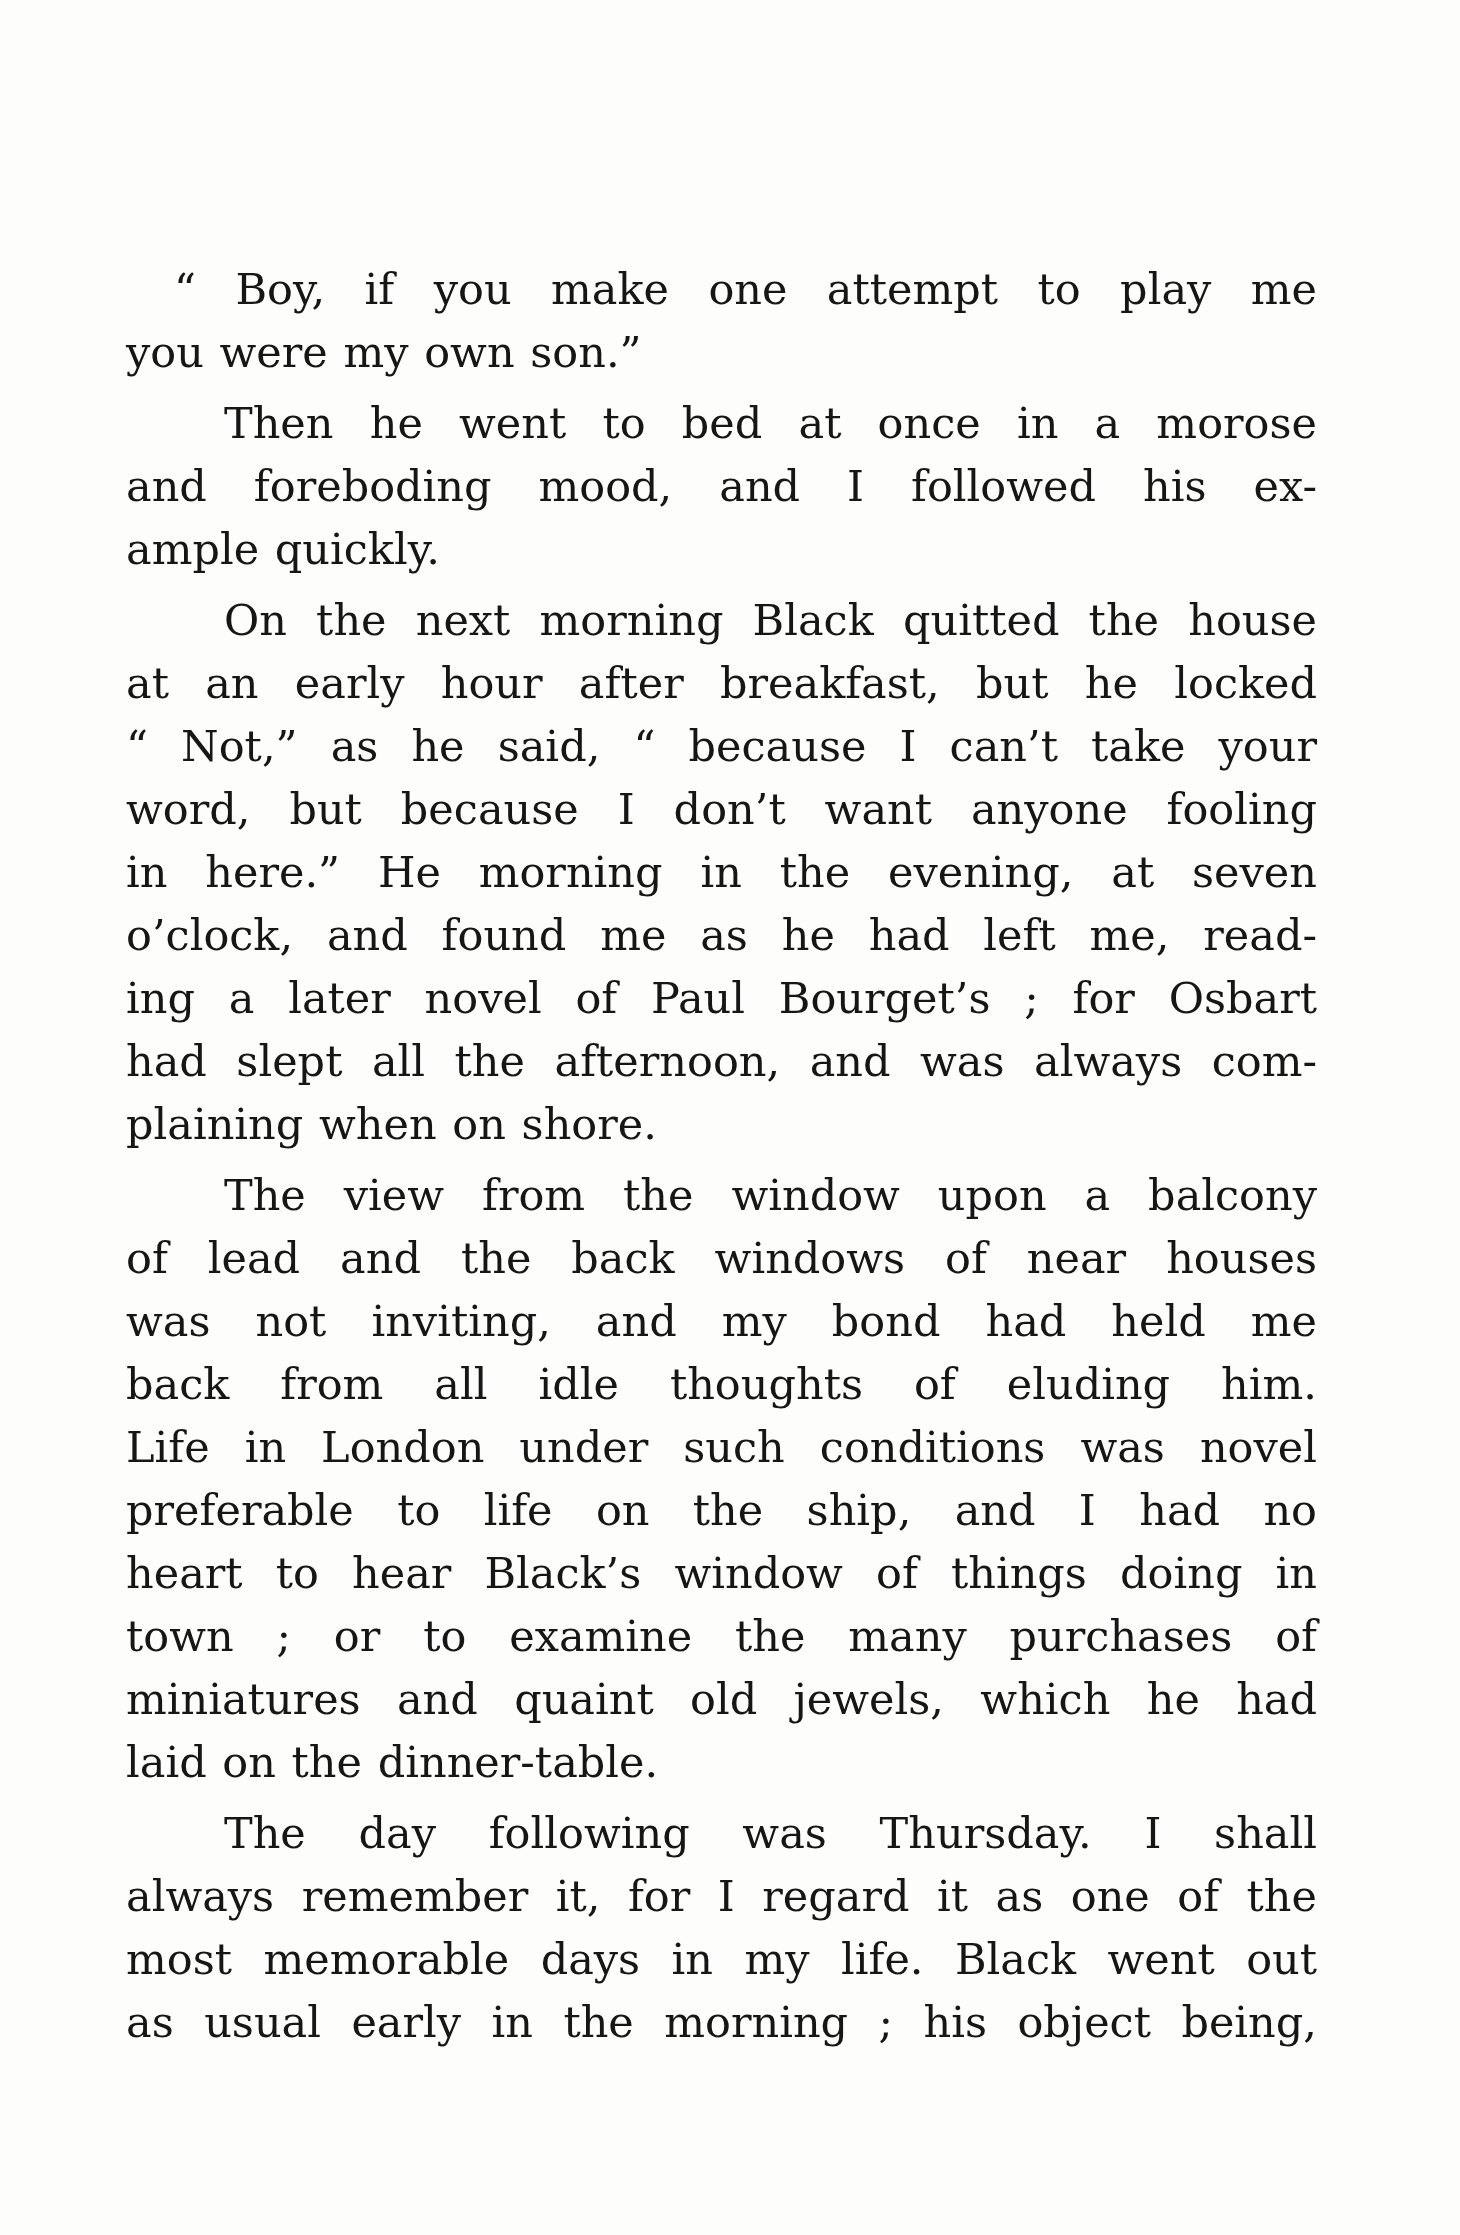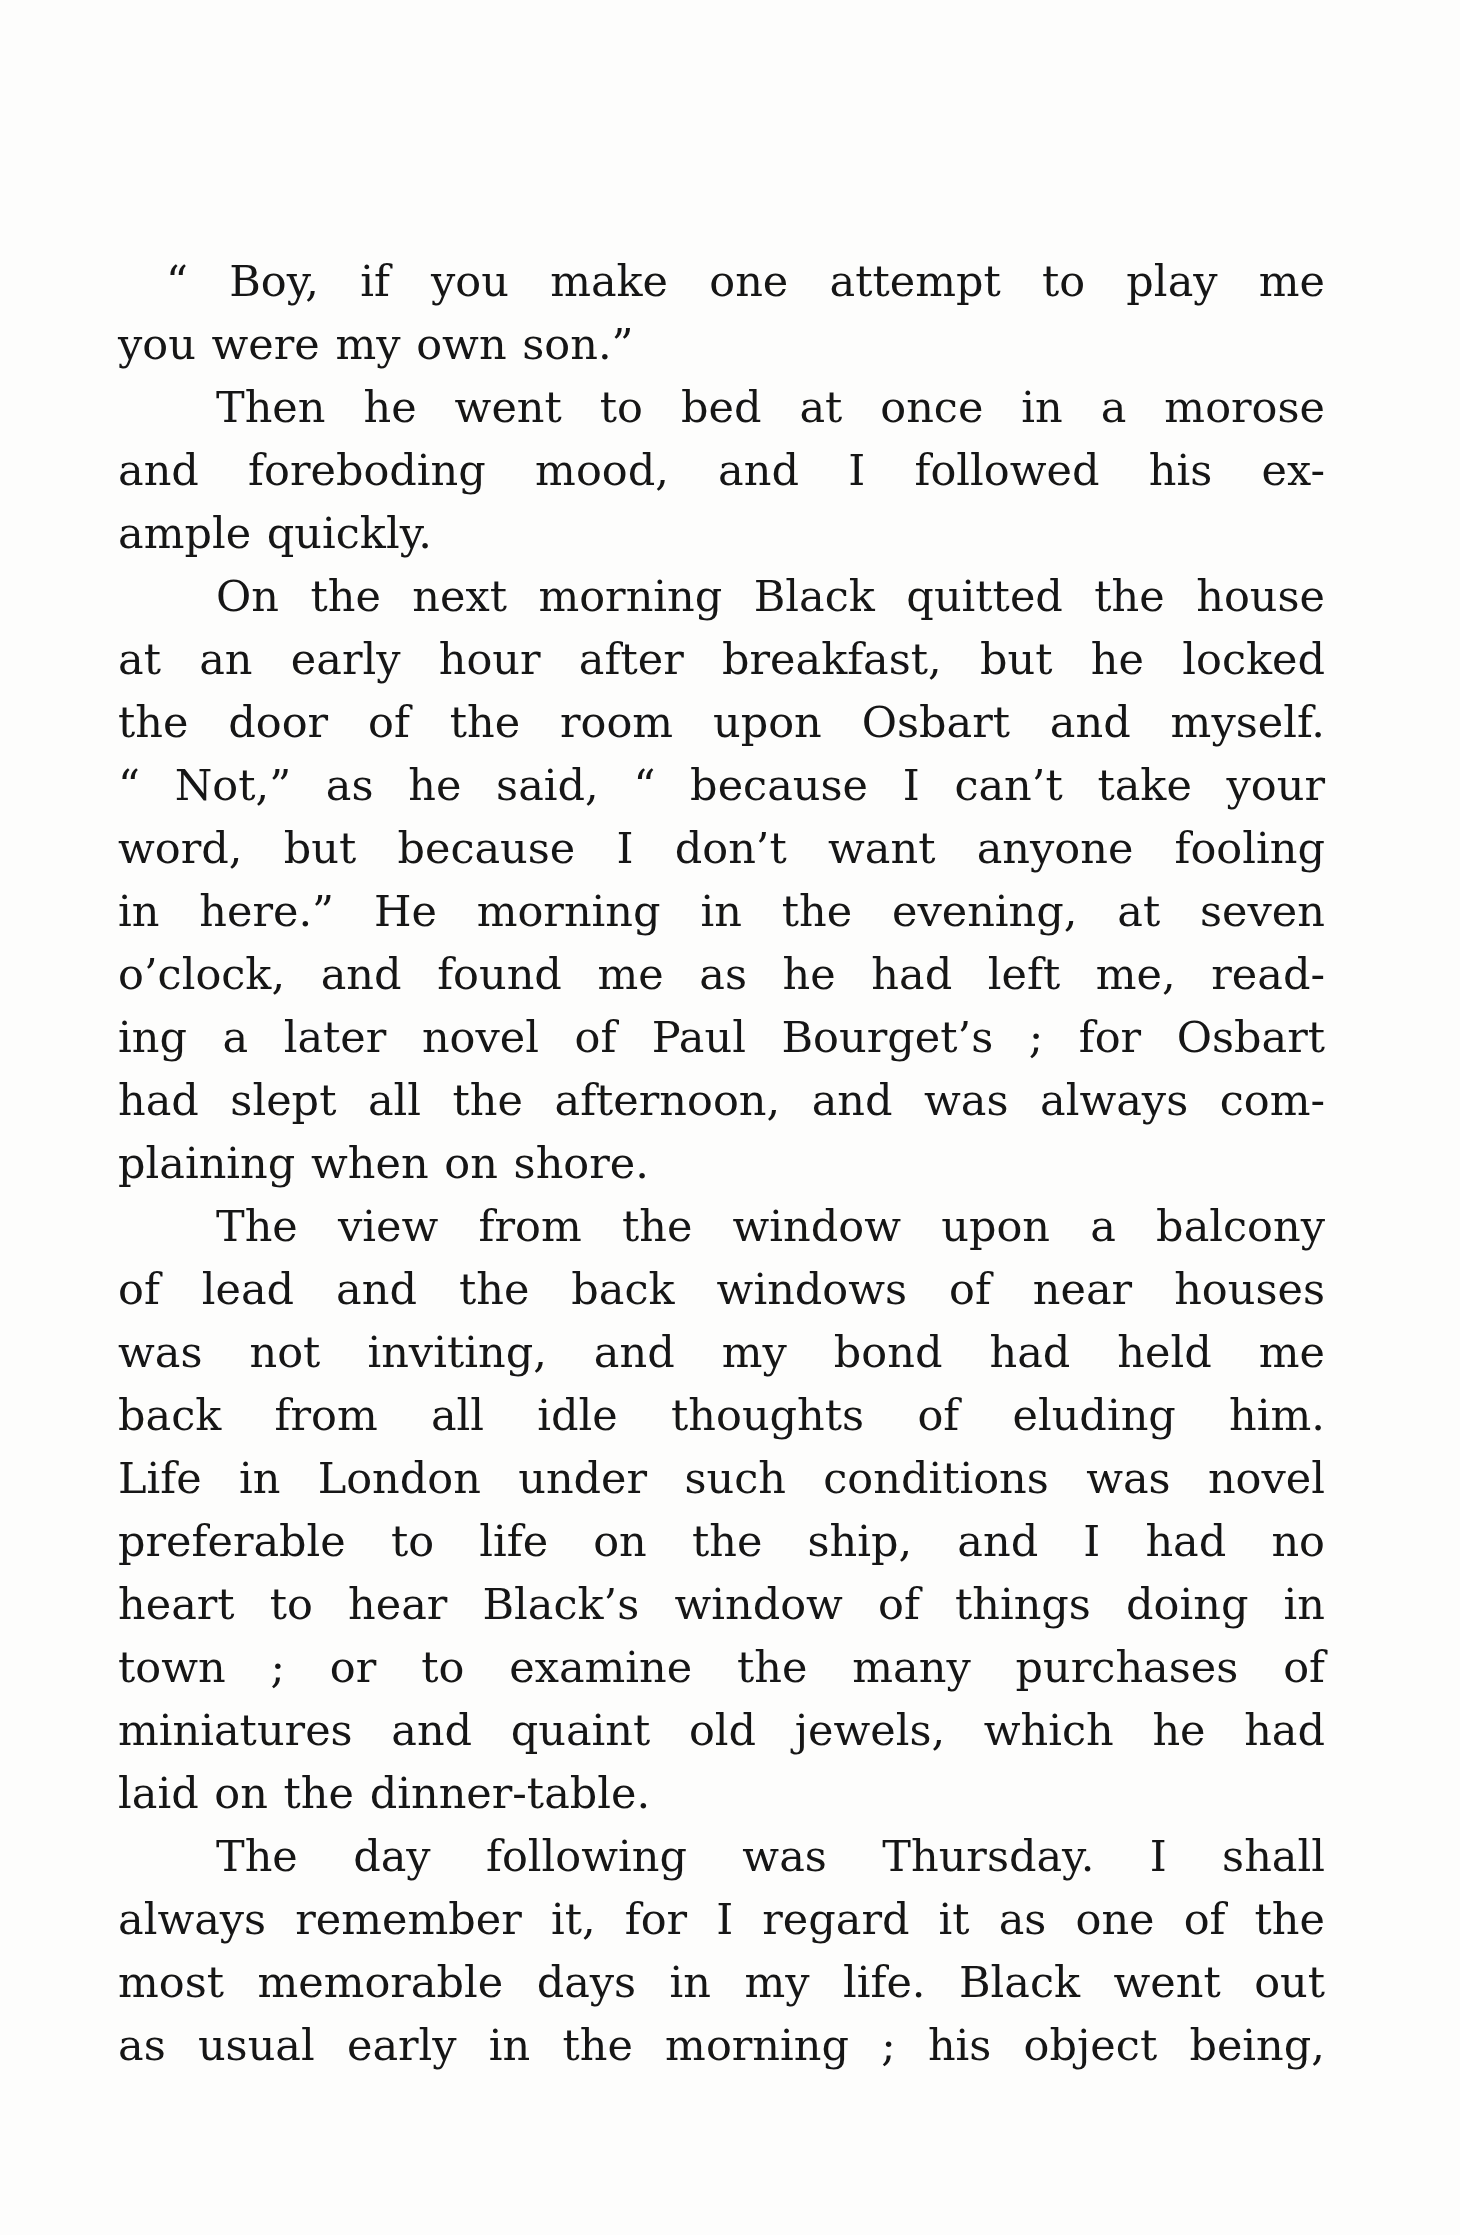--- a/index.html
+++ b/index.html
@@ -43,21 +43,21 @@
   
   #text-block {
     position: absolute;
     left: 118px;
     top: 250px;
     width: 1207px;
     font-size: 43px;
     line-height: 63px;
     word-spacing: 2px;
   }
-  .para { margin: 0; padding: 0; }
+  .para { margin: 8px; padding: 0; }
   .ln {
     text-align: justify;
     text-align-last: justify;
     height: 63px;
     overflow: visible;
   }
   .ln.short { text-align-last: left; }
   .ln.ind   { text-indent: 98px; }
   .ln.ind-q { text-indent: 48px; }
 </style>
@@ -76,21 +76,20 @@
 
     <div class="para">
       <div class="ln ind">Then he went to bed at once in a morose</div>
       <div class="ln">and foreboding mood, and I followed his ex-</div>
       <div class="ln short">ample quickly.</div>
     </div>
 
     <div class="para">
       <div class="ln ind">On the next morning Black quitted the house</div>
       <div class="ln">at an early hour after breakfast, but he locked</div>
-      <div class="ln">the door of the room upon Osbart and myself.</div>
       <div class="ln">“ Not,” as he said, “ because I can’t take your</div>
       <div class="ln">word, but because I don’t want anyone fooling</div>
       <div class="ln">in here.” He morning in the evening, at seven</div>
       <div class="ln">o’clock, and found me as he had left me, read-</div>
       <div class="ln">ing a later novel of Paul Bourget’s ; for Osbart</div>
       <div class="ln">had slept all the afternoon, and was always com-</div>
       <div class="ln short">plaining when on shore.</div>
     </div>
 
     <div class="para">

